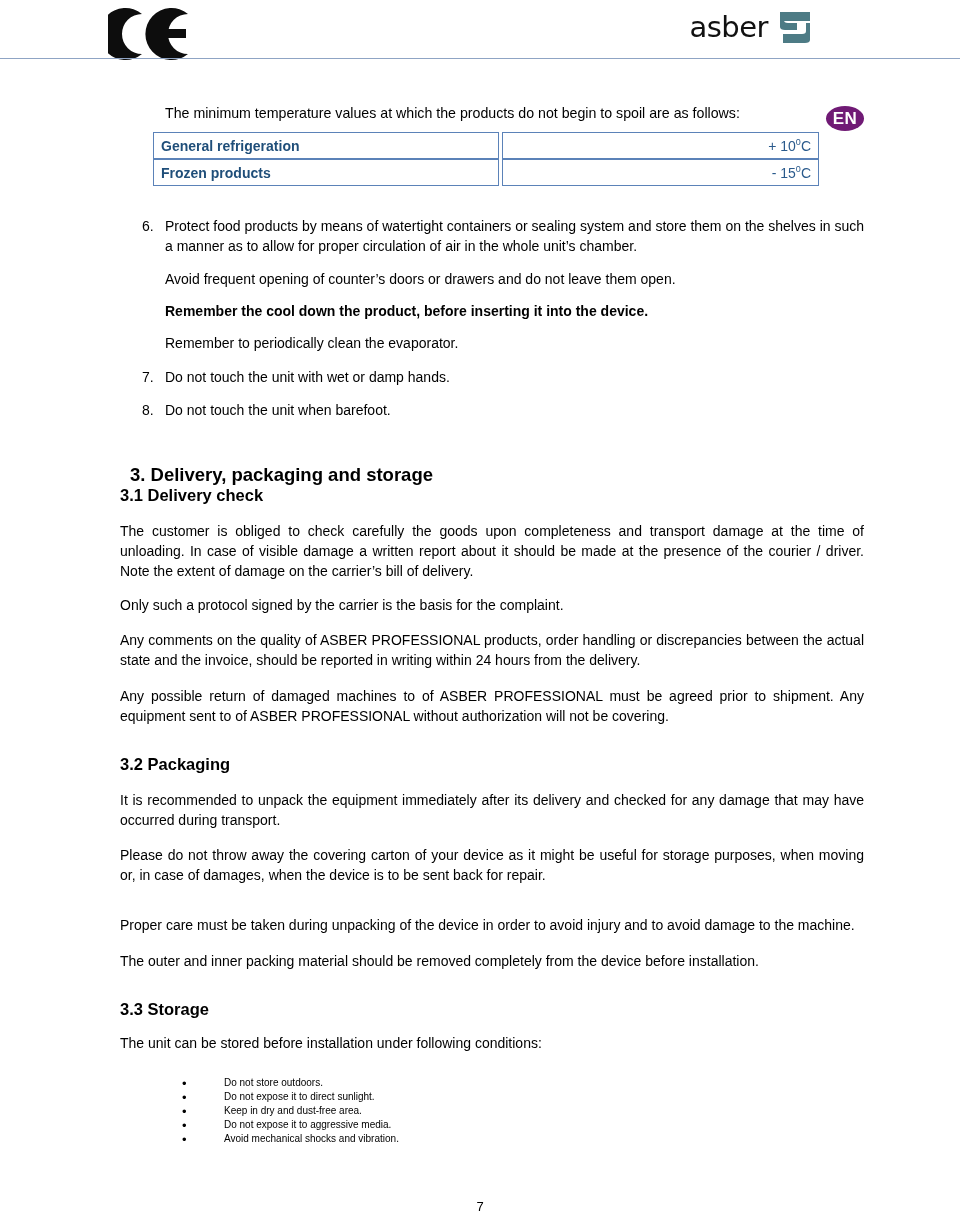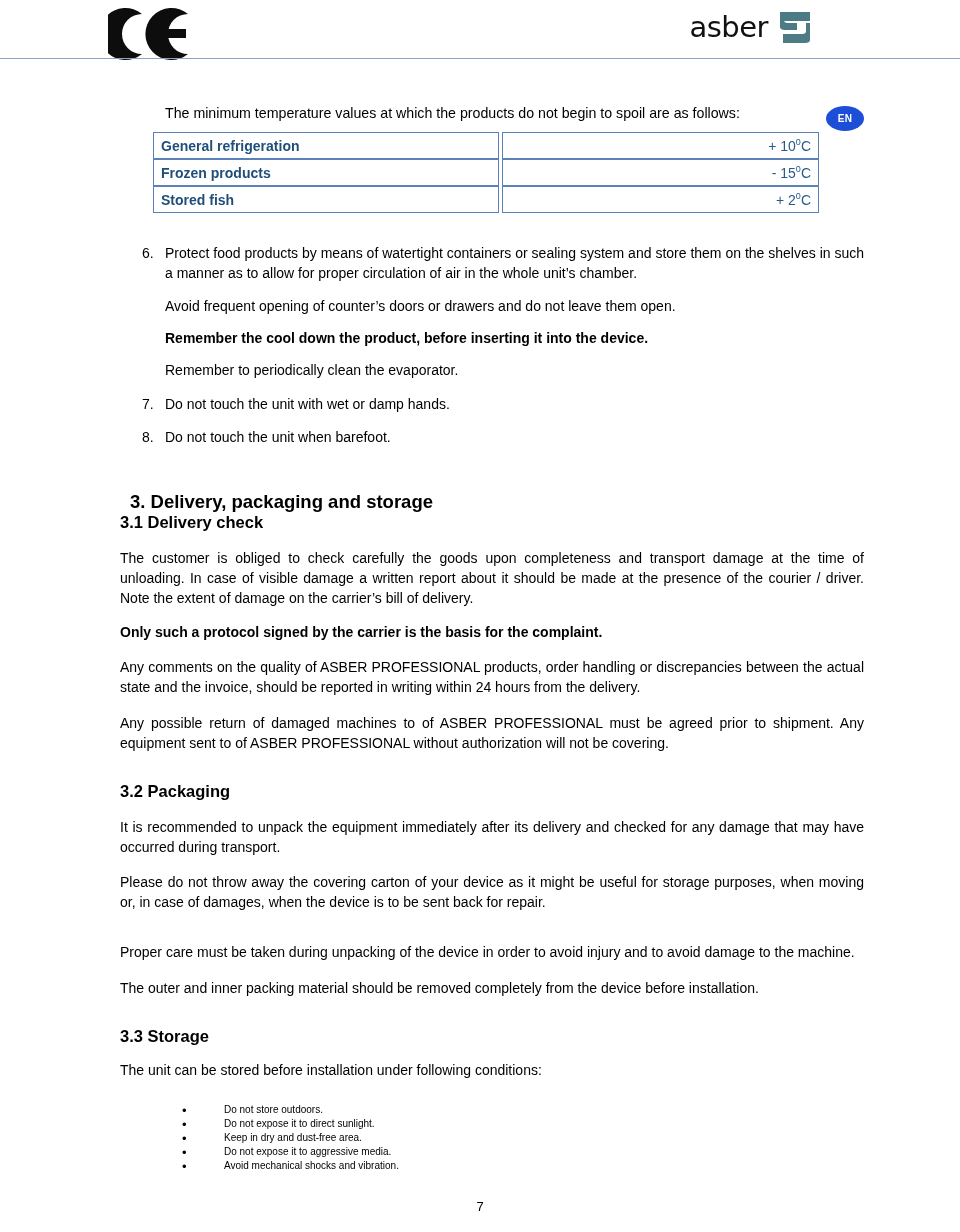--- a/index.html
+++ b/index.html
@@ -63,23 +63,23 @@
     padding: 0 96px 0 120px;
   }
 
   .lang-badge {
     position: absolute;
     right: 96px;
     top: 44px;
     width: 38px;
     height: 25px;
     border-radius: 50%;
-    background: #1d4ed8;
+    background: #701a75;
     color: #ffffff;
-    font-size: 10px;
+    font-size: 17px;
     font-weight: bold;
     letter-spacing: 0.4px;
     display: flex;
     align-items: center;
     justify-content: center;
   }
 
   .intro-line {
     font-size: 14.2px;
     line-height: 1.35;
@@ -154,21 +154,21 @@
     line-height: 1.2;
   }
   h3.sub-title.standalone { margin-top: 28px; }
 
   p.body-para {
     font-size: 14px;
     line-height: 1.42;
     text-align: justify;
     margin: 16px 0 0 0;
   }
-  p.body-para.bold { font-weight: bold; }
+  p.body-para.bold { font-weight: normal; }
   p.body-para.tight { margin-top: 14px; }
   p.body-para.gap-lg { margin-top: 30px; }
   p.body-para.left { text-align: left; }
 
   
   ul.bullets {
     margin: 22px 0 0 0;
     padding: 0 0 0 62px;
     list-style: none;
   }
@@ -232,24 +232,20 @@
   <table class="temp-table">
     <tbody>
       <tr>
         <td class="tbl-label">General refrigeration</td>
         <td class="tbl-value"><span>+ 10</span><sup>0</sup><span>C</span></td>
       </tr>
       <tr>
         <td class="tbl-label">Frozen products</td>
         <td class="tbl-value"><span>- 15</span><sup>0</sup><span>C</span></td>
       </tr>
-      <tr>
-        <td class="tbl-label">Stored fish</td>
-        <td class="tbl-value"><span>+ 2</span><sup>0</sup><span>C</span></td>
-      </tr>
     </tbody>
   </table>
 
   <div class="num-list">
 
     <div class="num-item">
       <div class="num-marker">6.</div>
       <div class="num-body just">Protect food products by means of watertight containers or sealing system and store them on the shelves in such a manner as to allow for proper circulation of air in the whole unit’s chamber.</div>
     </div>
 

